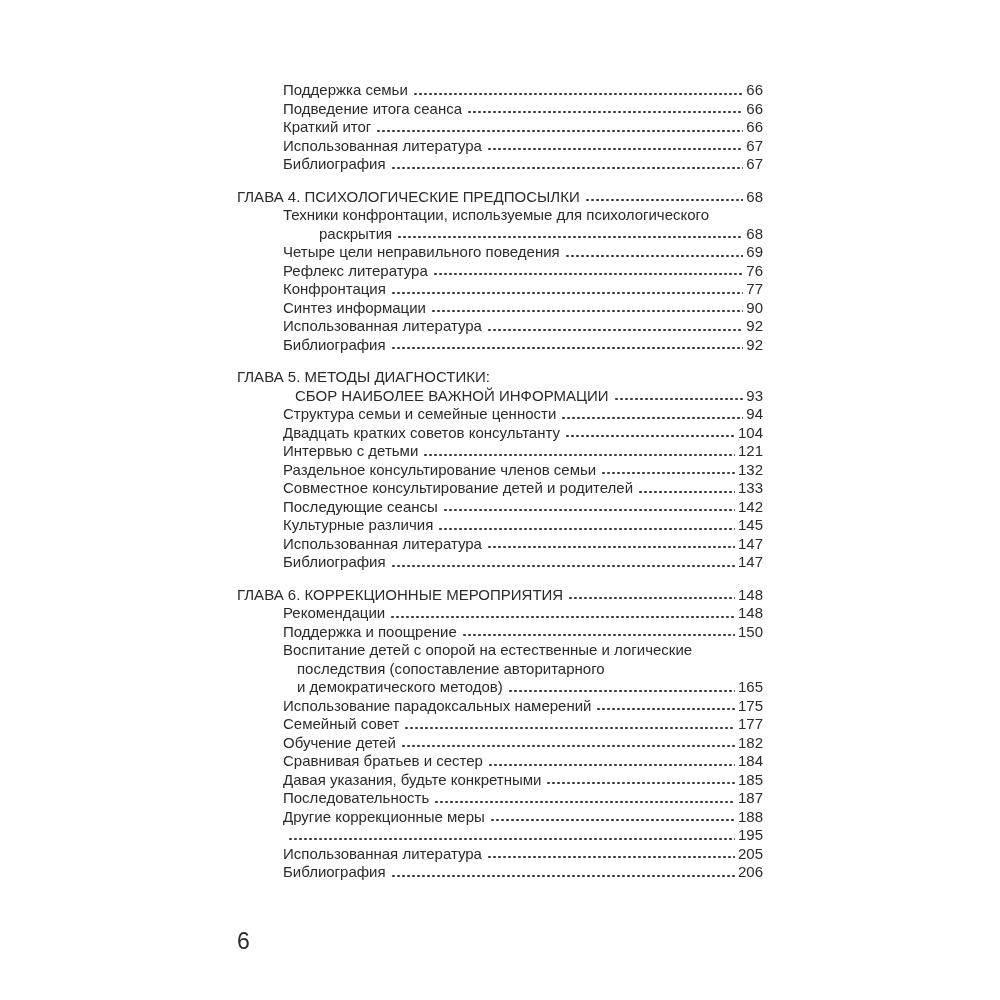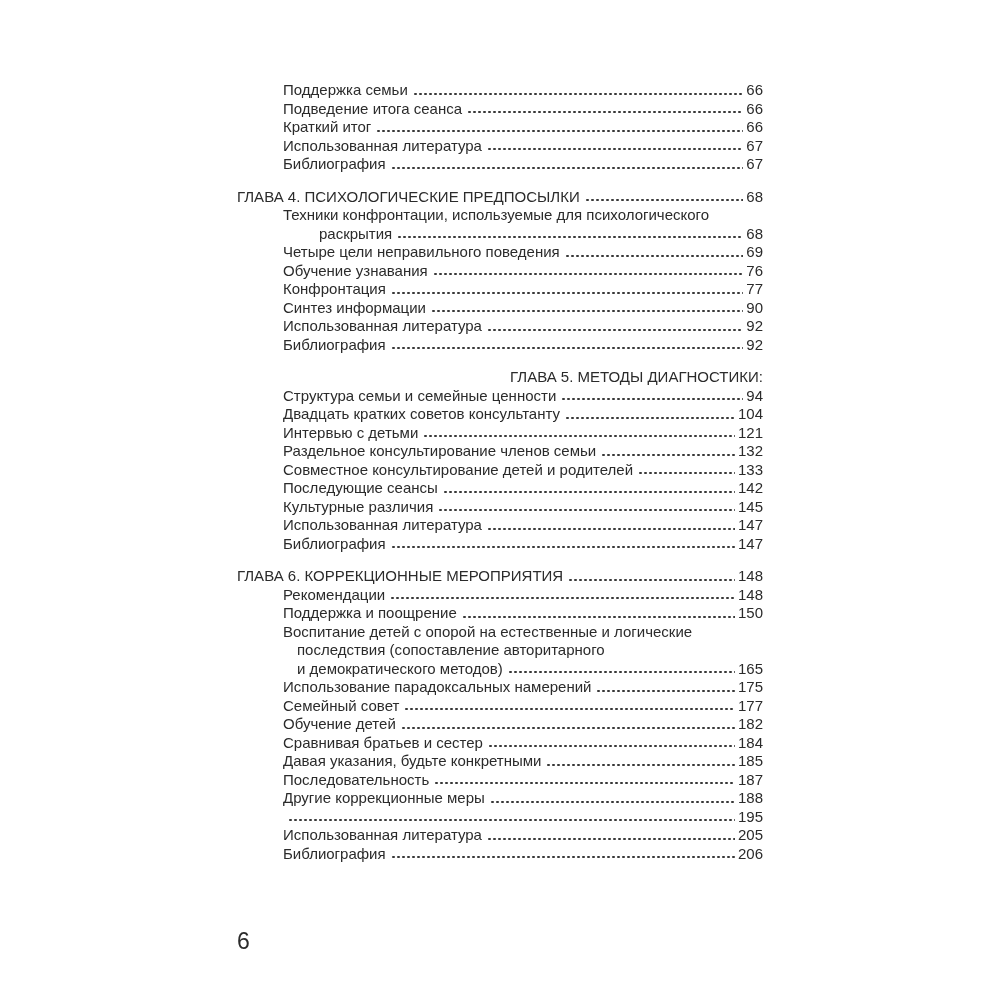--- a/index.html
+++ b/index.html
@@ -18,21 +18,21 @@
     left: 237px;
     top: 69px;
     width: 526px;
     font-size: 15px;
     line-height: 18.5px;
     font-weight: 500;
   }
   .toc-section + .toc-section { margin-top: 14px; }
   .toc-row { display: flex; }
   .toc-label { white-space: pre; }
-  .r-chapter       { padding-left: 0; justify-content: flex-end; }
+  .r-chapter       { padding-left: 0; }
   .r-chapter-cont  { padding-left: 58px; }
   .r-entry         { padding-left: 46px; }
   .r-entry-cont    { padding-left: 82px; }
   .r-entry-cont2   { padding-left: 60px; }
   .dots {
     flex: 1 1 auto;
     min-width: 8px;
     margin: 0 3px 4px 5px;
     background-image: radial-gradient(circle, #383838 1.05px, rgba(0,0,0,0) 1.35px);
     background-size: 5px 4px;
@@ -94,21 +94,21 @@
           <span class="toc-label">раскрытия</span>
           <span class="dots"></span>
           <span class="toc-page">68</span>
         </div>
         <div class="toc-row r-entry">
           <span class="toc-label">Четыре цели неправильного поведения</span>
           <span class="dots"></span>
           <span class="toc-page">69</span>
         </div>
         <div class="toc-row r-entry">
-          <span class="toc-label">Обучение узнавания</span>
+          <span class="toc-label">Рефлекс литература</span>
           <span class="dots"></span>
           <span class="toc-page">76</span>
         </div>
         <div class="toc-row r-entry">
           <span class="toc-label">Конфронтация</span>
           <span class="dots"></span>
           <span class="toc-page">77</span>
         </div>
         <div class="toc-row r-entry">
           <span class="toc-label">Синтез информации</span>
@@ -122,20 +122,25 @@
         </div>
         <div class="toc-row r-entry">
           <span class="toc-label">Библиография</span>
           <span class="dots"></span>
           <span class="toc-page">92</span>
         </div>
       </div>
       <div class="toc-section">
         <div class="toc-row r-chapter">
           <span class="toc-label">ГЛАВА 5. МЕТОДЫ ДИАГНОСТИКИ:</span>
+        </div>
+        <div class="toc-row r-chapter-cont">
+          <span class="toc-label">СБОР НАИБОЛЕЕ ВАЖНОЙ ИНФОРМАЦИИ</span>
+          <span class="dots"></span>
+          <span class="toc-page">93</span>
         </div>
         <div class="toc-row r-entry">
           <span class="toc-label">Структура семьи и семейные ценности</span>
           <span class="dots"></span>
           <span class="toc-page">94</span>
         </div>
         <div class="toc-row r-entry">
           <span class="toc-label">Двадцать кратких советов консультанту</span>
           <span class="dots"></span>
           <span class="toc-page">104</span>

